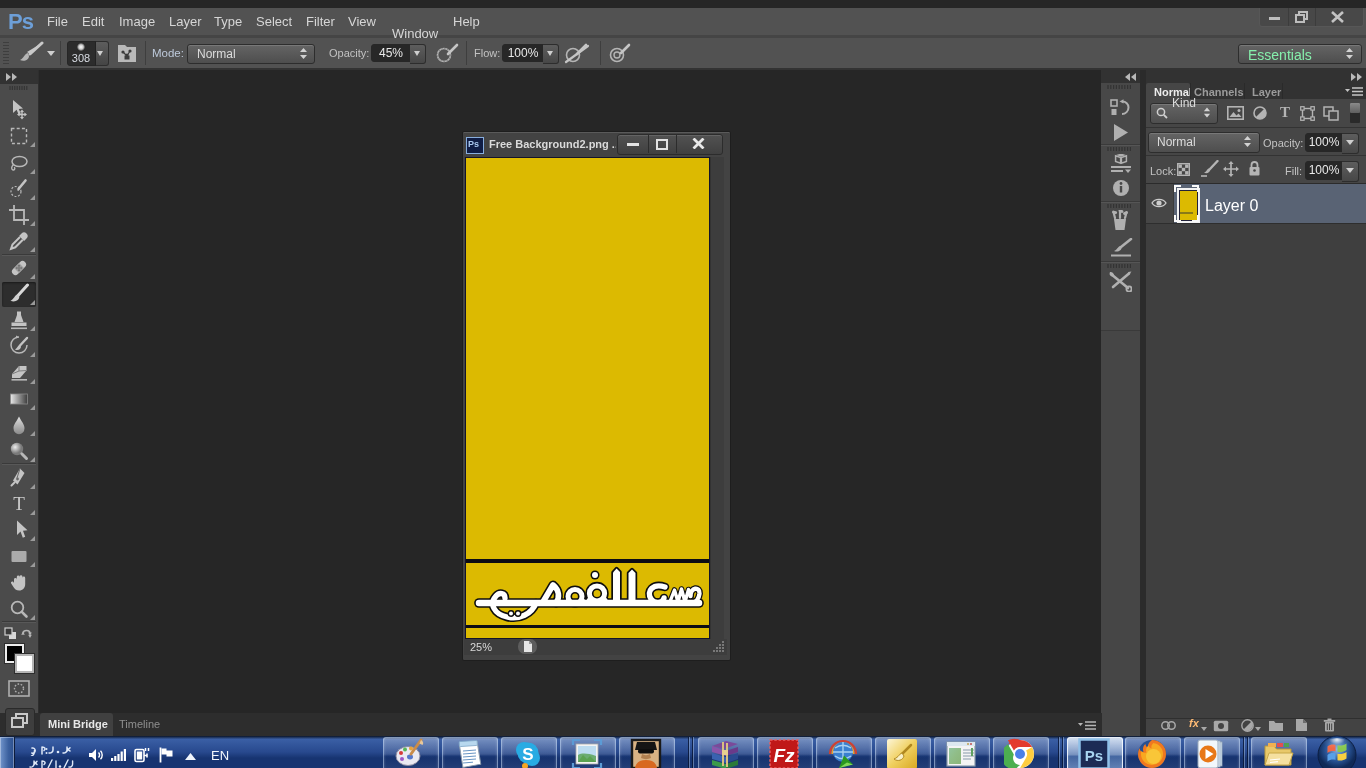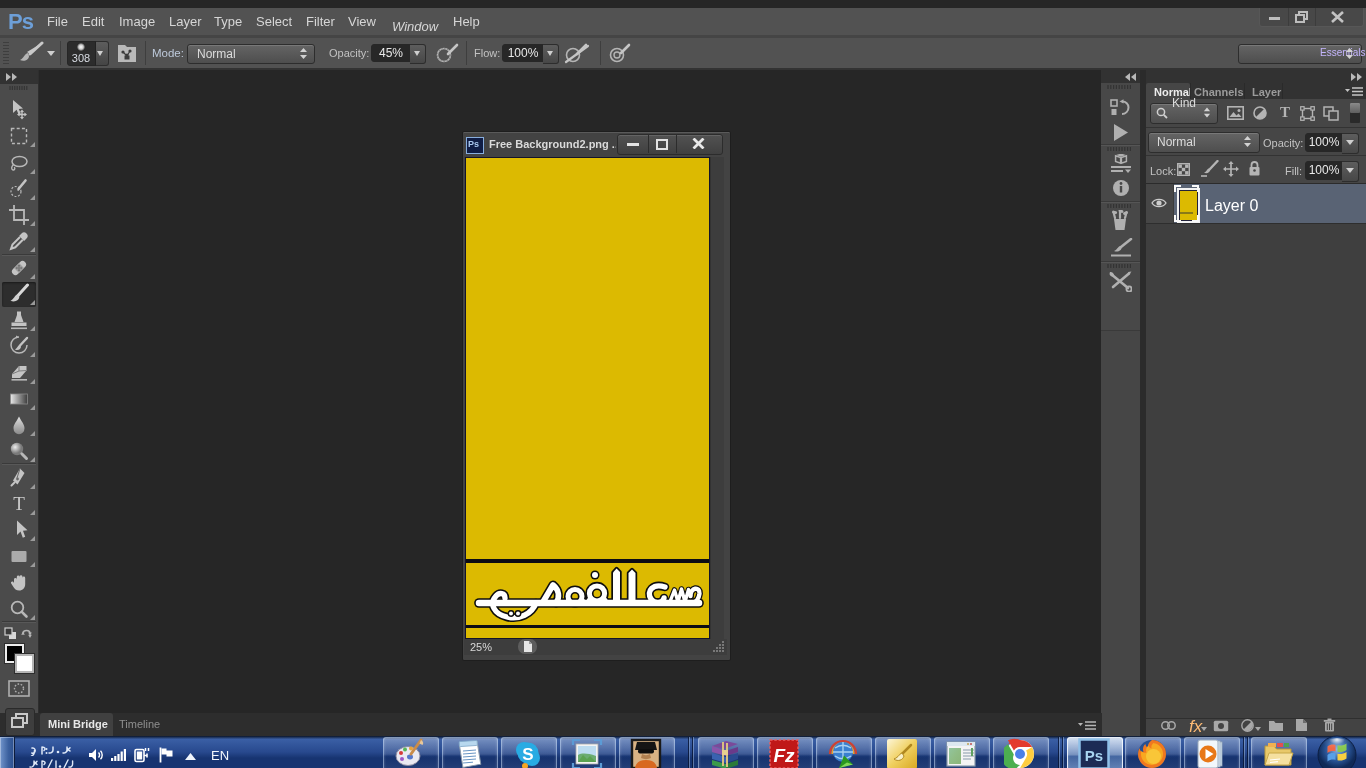--- a/index.html
+++ b/index.html
@@ -26,21 +26,21 @@
   <div class="abs" style="left:0;top:27px;width:1366px;height:3px;background:#454545;border-bottom:1px solid #3a3a3a;"></div>
   <div class="abs" style="left:8px;top:1px;font-size:22px;font-weight:bold;color:#6d9fd8;letter-spacing:-1px;">Ps</div>
   <div class="abs menuitem" style="left:47px;top:6px;">File</div>
   <div class="abs menuitem" style="left:82px;top:6px;">Edit</div>
   <div class="abs menuitem" style="left:119px;top:6px;">Image</div>
   <div class="abs menuitem" style="left:169px;top:6px;">Layer</div>
   <div class="abs menuitem" style="left:214px;top:6px;">Type</div>
   <div class="abs menuitem" style="left:256px;top:6px;">Select</div>
   <div class="abs menuitem" style="left:306px;top:6px;">Filter</div>
   <div class="abs menuitem" style="left:348px;top:6px;">View</div>
-  <div class="abs menuitem" style="left:392px;top:11px;font-style:italic;">Window</div>
+  <div class="abs menuitem" style="left:392px;top:18px;">Window</div>
   <div class="abs menuitem" style="left:453px;top:6px;">Help</div>
 
   <div class="abs" style="left:1259px;top:0;width:103px;height:18px;background:#484848;border:1px solid #575757;border-top:none;border-radius:0 0 3px 3px;"></div>
   <div class="abs" style="left:1288px;top:0;width:1px;height:18px;background:#3c3c3c;"></div>
   <div class="abs" style="left:1315px;top:0;width:1px;height:18px;background:#3c3c3c;"></div>
   <div class="abs" style="left:1269px;top:9px;width:11px;height:3px;background:#bdbdbd;"></div>
   <svg class="abs" style="left:1295px;top:3px;" width="14" height="12" viewBox="0 0 14 12">
     <rect x="4" y="1" width="8" height="7" fill="none" stroke="#bdbdbd" stroke-width="2"></rect>
     <rect x="1" y="4" width="8" height="7" fill="#484848" stroke="#bdbdbd" stroke-width="2"></rect>
   </svg>
@@ -113,21 +113,21 @@
   </svg>
   <div class="abs sep" style="left:600px;top:33px;height:24px;"></div>
 
   <svg class="abs" style="left:608px;top:35px;" width="24" height="21" viewBox="0 0 24 21">
     <circle cx="9" cy="12" r="6.5" fill="none" stroke="#b5b5b5" stroke-width="1.6"></circle>
     <circle cx="9" cy="12" r="3" fill="none" stroke="#b5b5b5" stroke-width="1.4"></circle>
     <path d="M21,2 L13,10" stroke="#c5c5c5" stroke-width="2.6" stroke-linecap="round"></path>
   </svg>
 
   <div class="abs combo" style="left:1238px;top:36px;width:122px;height:18px;"></div>
-  <div class="abs" style="left:1320px;top:39px;color:#c4b5fd;font-size:10px;">Essentials</div>
+  <div class="abs" style="left:1248px;top:39px;color:#86efac;font-size:14px;">Essentials</div>
   <svg class="abs" style="left:1345px;top:40px;" width="9" height="11" viewBox="0 0 9 11">
     <path d="M4.5,0 L8,4 H1 Z" fill="#d2d2d2"></path>
       <path d="M4.5,11 L1,7 H8 Z" fill="#d2d2d2"></path>
   </svg>
 
   <div class="abs" style="left:38px;top:62px;width:1064px;height:666px;background:#262626;"></div>
 
   <div id="toolbar" class="abs" style="left:0;top:62px;width:38px;height:643px;background:#4b4b4b;border-right:1px solid #2e2e2e;"></div>
   <div class="abs" style="left:0;top:62px;width:38px;height:14px;background:#323232;"></div>
   <svg class="abs" style="left:5px;top:65px;" width="14" height="8" viewBox="0 0 14 8">
@@ -569,21 +569,21 @@
       <div class="abs" style="left:1174px;top:212px;width:7px;height:2px;background:#fafafa;"></div>
       <div class="abs" style="left:1174px;top:207px;width:2px;height:7px;background:#fafafa;"></div>
       <div class="abs" style="left:1192px;top:212px;width:7px;height:2px;background:#fafafa;"></div>
       <div class="abs" style="left:1197px;top:207px;width:2px;height:7px;background:#fafafa;"></div>
       <div class="abs" style="left:1205px;top:189px;color:#ffffff;font-size:16px;">Layer 0</div>
       <div class="abs" style="left:1146px;top:710px;width:220px;height:16px;background:#434343;border-top:1px solid #2f2f2f;"></div>
       <svg class="abs" style="left:1161px;top:713px;" width="15" height="9" viewBox="0 0 15 9">
         <rect x="0.8" y="0.8" width="7.5" height="7.4" rx="3.7" fill="none" stroke="#a8a8a8" stroke-width="1.5"></rect>
         <rect x="6.7" y="0.8" width="7.5" height="7.4" rx="3.7" fill="none" stroke="#a8a8a8" stroke-width="1.5"></rect>
       </svg>
-      <div class="abs" style="left:1189px;top:709px;color:#fdba74;font-size:17px;font-style:italic;font-weight:normal;">fx</div>
+      <div class="abs" style="left:1189px;top:709px;color:#fdba74;font-size:11px;font-style:italic;font-weight:bold;">fx</div>
       <div class="abs" style="left:1201px;top:719px;width:0;height:0;border-left:3px solid transparent;border-right:3px solid transparent;border-top:4px solid #a8a8a8;"></div>
       <svg class="abs" style="left:1213px;top:712px;" width="16" height="12" viewBox="0 0 16 12">
         <rect x="0.8" y="0.8" width="14.4" height="10.4" rx="1.5" fill="#a8a8a8"></rect>
         <circle cx="8" cy="6" r="3" fill="#434343"></circle>
       </svg>
       <svg class="abs" style="left:1241px;top:711px;" width="13" height="13" viewBox="0 0 13 13">
         <circle cx="6.5" cy="6.5" r="5.7" fill="none" stroke="#a8a8a8" stroke-width="1.4"></circle>
         <path d="M2.5,10.5 A5.7,5.7 0 0 0 10.5,2.5 Z" fill="#a8a8a8"></path>
       </svg>
       <div class="abs" style="left:1255px;top:719px;width:0;height:0;border-left:3px solid transparent;border-right:3px solid transparent;border-top:4px solid #a8a8a8;"></div>

